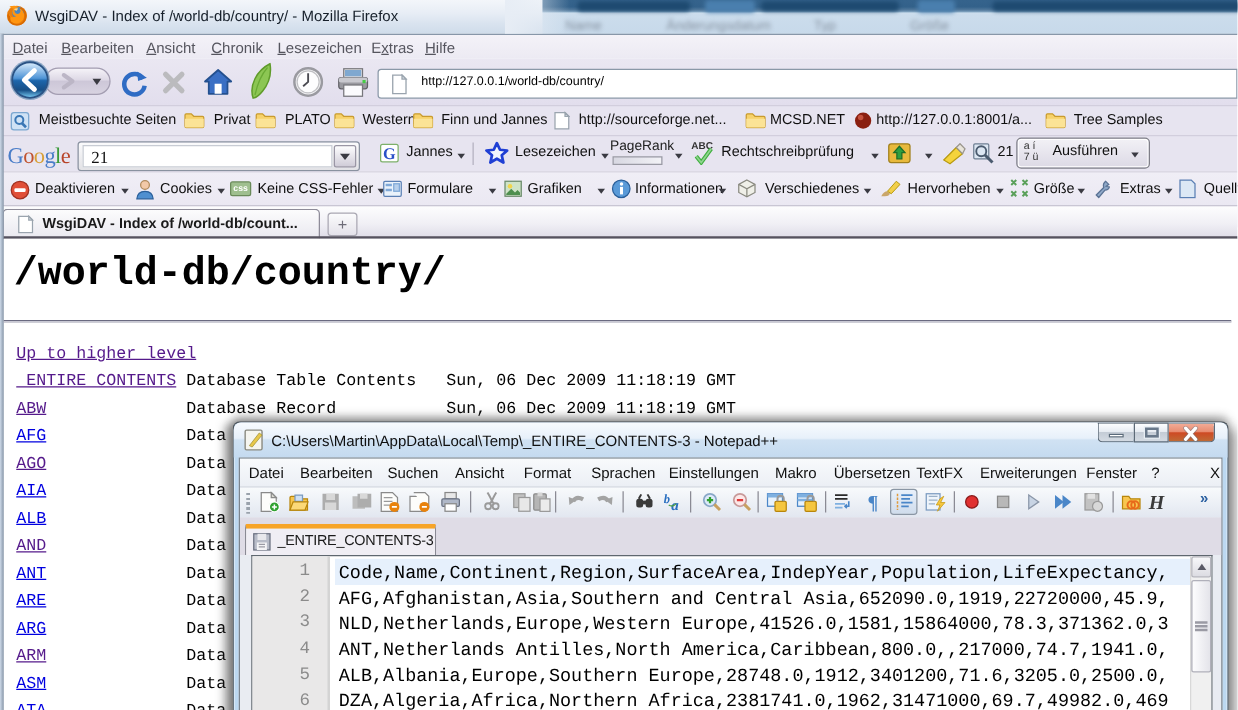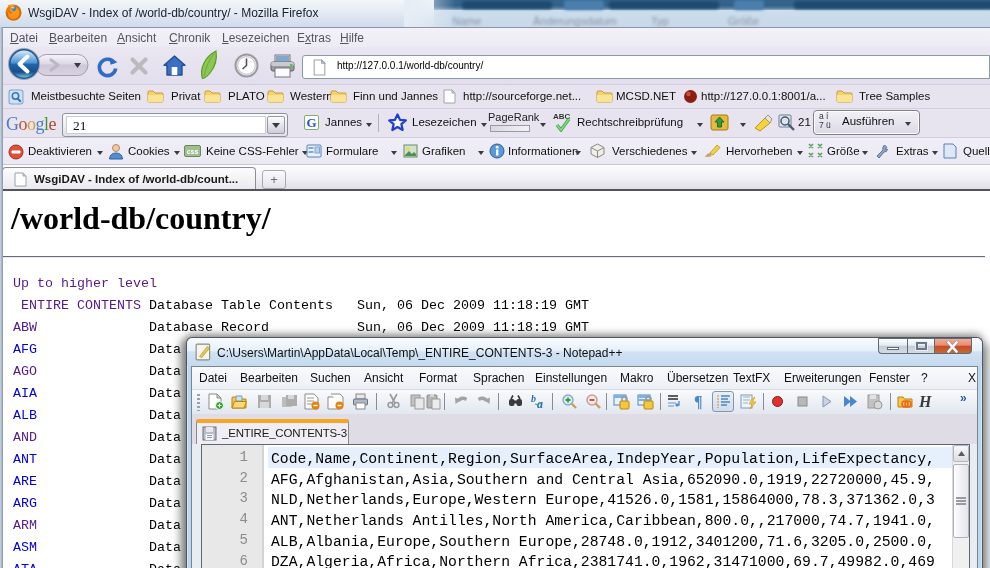--- a/index.html
+++ b/index.html
@@ -37,25 +37,25 @@
 .newtab { left:262px; top:5px; width:24px; height:19px; background:linear-gradient(to bottom,#fbfbfc,#e4e2ea);
   border:1px solid #a9a7b2; border-radius:3px; color:#6e6c78; font-size:13px; text-align:center; line-height:17px;}
 
 
 #urlbar { left:302px; top:55px; width:688px; height:24px; background:#fff; border:1px solid #8a98a8; border-radius:3px 0 0 3px; }
 #urltext { position:absolute; left:34px; top:4px; font-size:10px; color:#000; }
 
 
 #content { left:3px; top:191px; width:987px; height:377px; background:#fff; }
 #leftborder { left:0; top:27px; width:3px; height:541px; background:linear-gradient(to right,#cdd9e8,#8796a8); }
-#h1 { left:11px; top:200px; font-family:Liberation Serif, serif; font-weight:bold; font-size:32px; color:#000; }
+#h1 { left:11px; top:200px; font-family:Liberation Mono, monospace; font-weight:bold; font-size:32px; color:#000; }
 #hr { left:3px; top:256px; width:982px; height:2px; background:#6a6a80; border-bottom:1px solid #e8e8ee;}
 pre, .mono { font-family:"Liberation Mono", monospace; font-size:13.33px; }
 #listing { left:13px; top:273px; line-height:22px; color:#000; white-space:pre; }
-#listing a { }
+#listing a { text-decoration:underline; }
 #listing a.v { color:#551a8b; }
 #listing a.n { color:#0000e0; }
 .icn { position:absolute; }
 .drop { width:0; height:0; border-left:3.5px solid transparent; border-right:3.5px solid transparent; border-top:4px solid #3a3a42; position:absolute; }
 .folder { position:absolute; width:17px; height:13px; }
 .bmtxt { position:absolute; top:5px; font-size:11.5px; color:#101010; }
 .wdtxt { position:absolute; top:7px; font-size:11.5px; color:#101010; }
 #npp { left:186px; top:337px; width:797px; height:240px;
   background:#bcd8f1; border:1px solid #50575e; border-bottom:none; border-radius:6px 6px 0 0;
   box-shadow: 0 0 0 1px rgba(255,255,255,.4) inset, -6px 2px 8px rgba(60,60,60,.55), 6px 6px 9px rgba(60,60,60,.45), 0 -4px 7px rgba(90,90,90,.45); }

